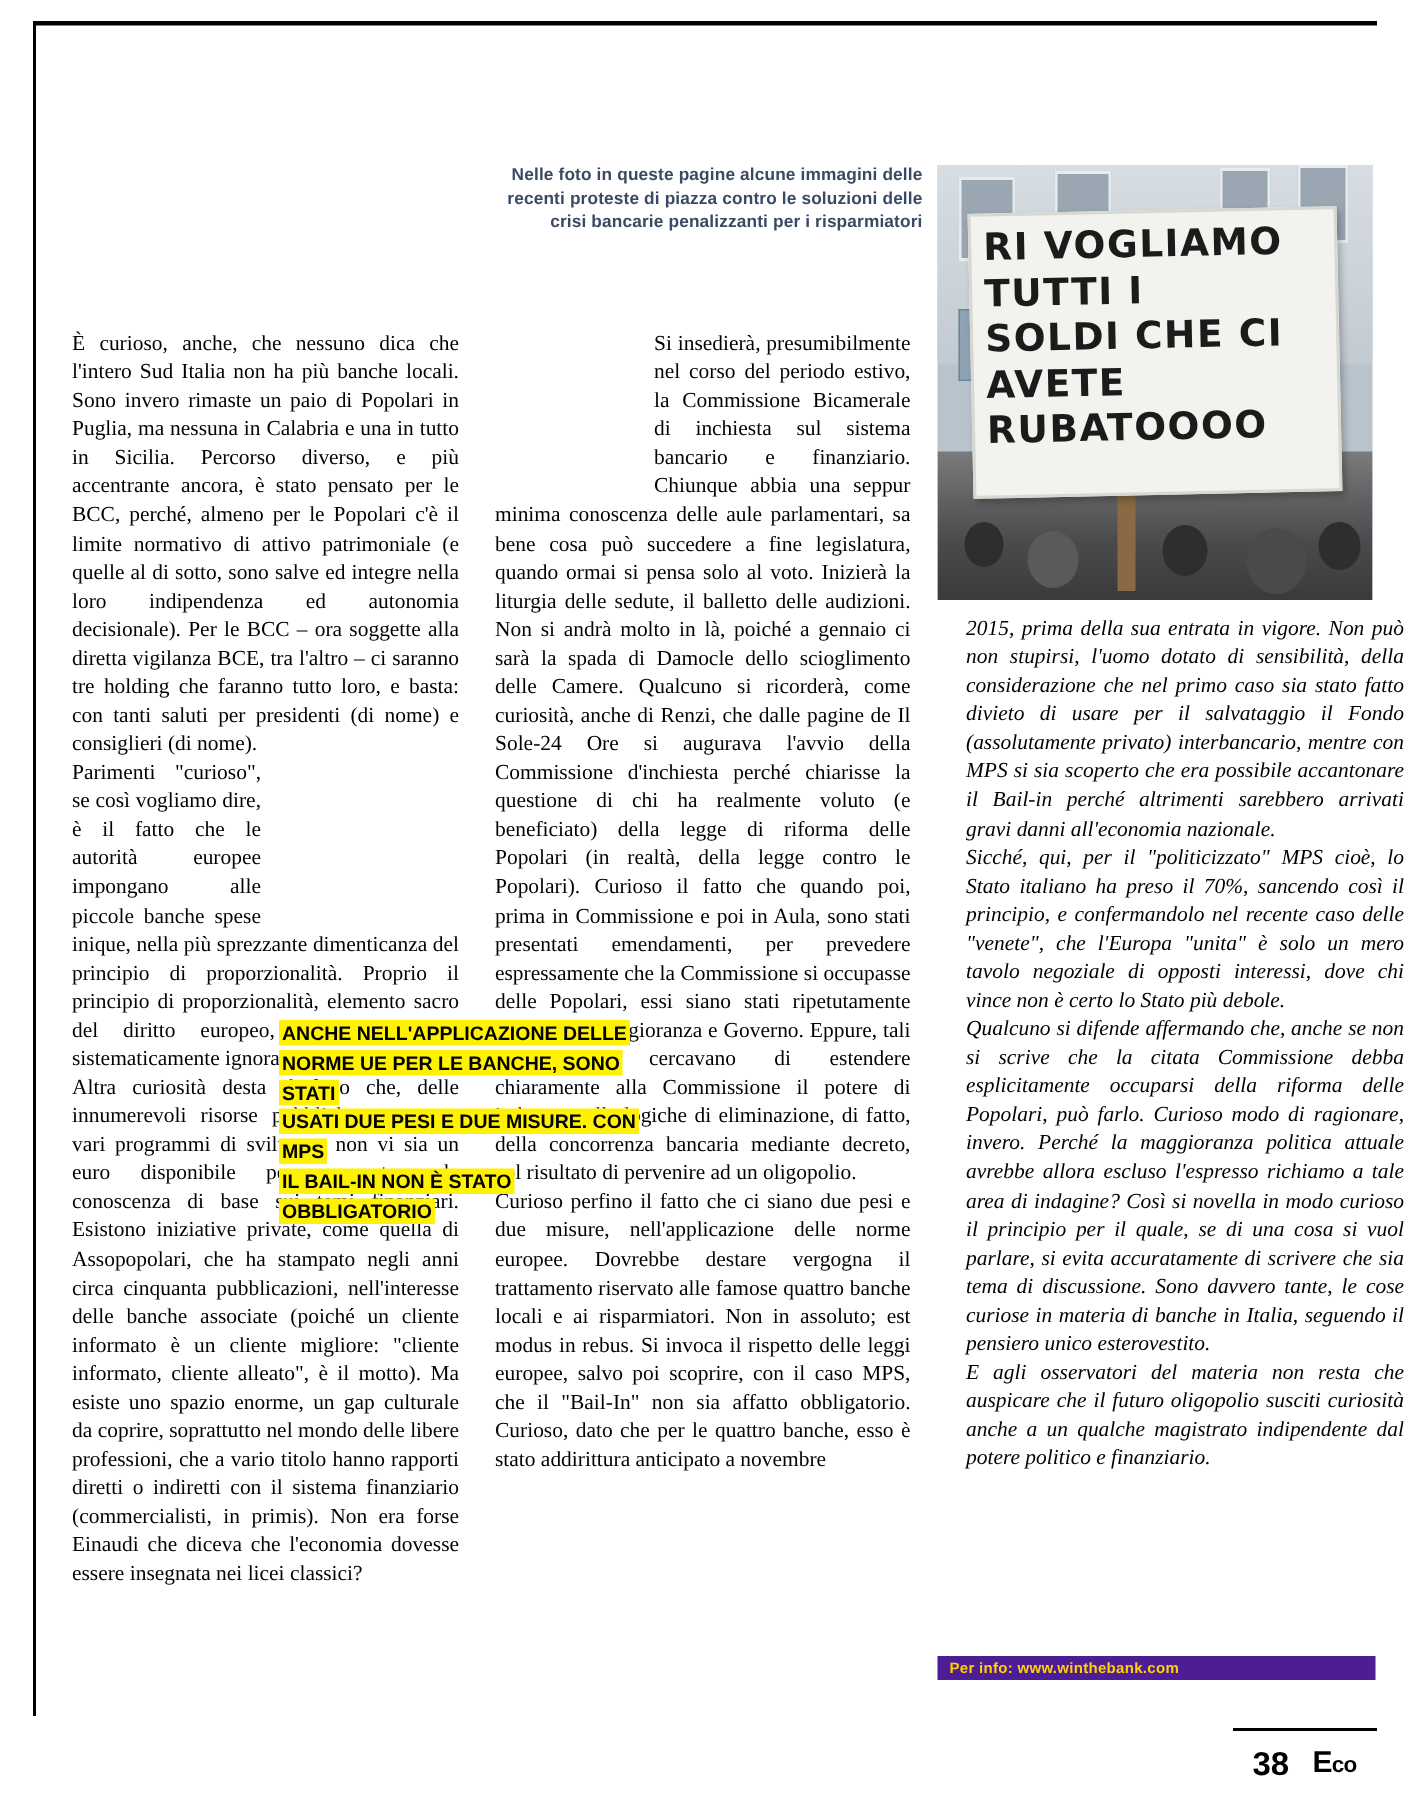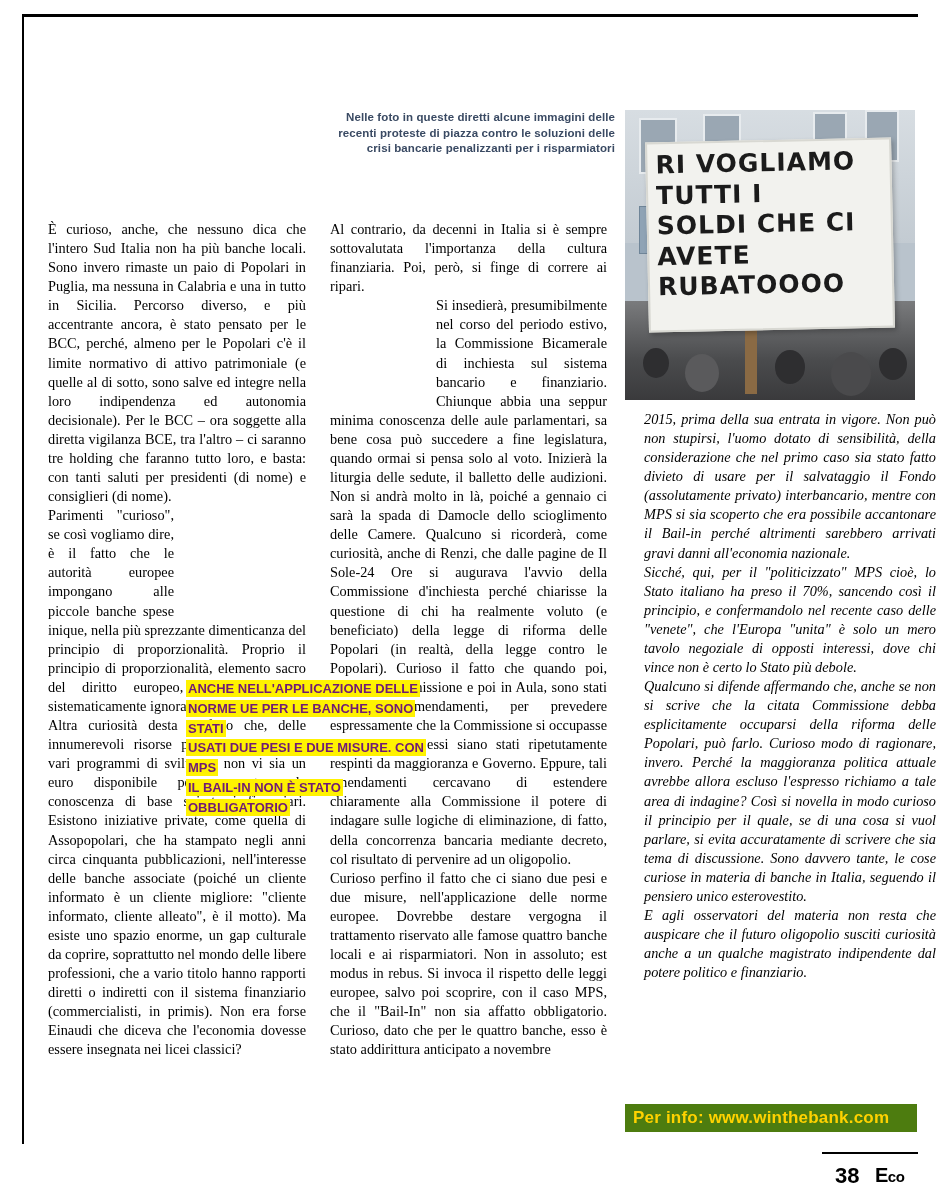--- a/index.html
+++ b/index.html
@@ -166,21 +166,21 @@
   
   .pullquote {
     position: absolute;
     left: 186px;
     top: 679px;
     width: 250px;
     font-family: "Liberation Sans", sans-serif;
     font-weight: bold;
     font-size: 13px;
     line-height: 1.52;
-    color: #701a75;
+    color: #000000;
     z-index: 5;
   }
   .pullquote span {
     background: #fff200;
     box-decoration-break: clone;
     -webkit-box-decoration-break: clone;
     padding: 1px 2px;
   }
   
   .pq-float-left {
@@ -194,26 +194,26 @@
     width: 106px;
     height: 96px;
   }
 
   
   .infobar {
     position: absolute;
     left: 625px;
     top: 1104px;
     width: 292px;
-    height: 28px;
-    background: #4d7c0f;
+    height: 16px;
+    background: #4c1d95;
     color: #ffd200;
     font-family: "Liberation Sans", sans-serif;
     font-weight: bold;
-    font-size: 17px;
+    font-size: 10px;
     display: flex;
     align-items: center;
     padding-left: 8px;
     box-sizing: border-box;
     letter-spacing: 0.2px;
   }
 
   
   .footer-rule {
     position: absolute;
@@ -243,21 +243,21 @@
   .brand .small { font-size: 15px; text-align: center; }
 </style>
 </head>
 <body>
 
 <div class="page">
 
   <div class="top-rule"></div>
   <div class="left-rule"></div>
 
-  <div class="caption">Nelle foto in queste diretti alcune immagini delle recenti proteste di piazza contro le soluzioni delle crisi bancarie penalizzanti per i risparmiatori</div>
+  <div class="caption">Nelle foto in queste pagine alcune immagini delle recenti proteste di piazza contro le soluzioni delle crisi bancarie penalizzanti per i risparmiatori</div>
 
   <div class="photo">
     <div class="sky"></div>
     <div class="building">
       <div class="win w1"></div>
       <div class="win w2"></div>
       <div class="win w3"></div>
       <div class="win w4"></div>
       <div class="shutter s1"></div>
       <div class="shutter s2"></div>
@@ -279,21 +279,20 @@
     </div>
   </div>
 
   <div class="col" id="col1">
     <p>È curioso, anche, che nessuno dica che l'intero Sud Italia non ha più banche locali. Sono invero rimaste un paio di Popolari in Puglia, ma nessuna in Calabria e una in tutto in Sicilia. Percorso diverso, e più accentrante ancora, è stato pensato per le BCC, perché, almeno per le Popolari c'è il limite normativo di attivo patrimoniale (e quelle al di sotto, sono salve ed integre nella loro indipendenza ed autonomia decisionale). Per le BCC – ora soggette alla diretta vigilanza BCE, tra l'altro – ci saranno tre holding che faranno tutto loro, e basta: con tanti saluti per presidenti (di nome) e consiglieri (di nome).</p>
     <p><span class="pq-float-left"></span><span>Parimenti "curioso", se così vogliamo dire, è il fatto che le autorità europee impongano alle piccole banche spese inique, nella più sprezzante dimenticanza del principio di proporzionalità. Proprio il principio di proporzionalità, elemento sacro del diritto europeo, è totalmente e sistematicamente ignorato dall'Unione.</span></p>
     <p>Altra curiosità desta il fatto che, delle innumerevoli risorse pubbliche spese per vari programmi di sviluppo, non vi sia un euro disponibile per aumentare la conoscenza di base sui temi finanziari. Esistono iniziative private, come quella di Assopopolari, che ha stampato negli anni circa cinquanta pubblicazioni, nell'interesse delle banche associate (poiché un cliente informato è un cliente migliore: "cliente informato, cliente alleato", è il motto). Ma esiste uno spazio enorme, un gap culturale da coprire, soprattutto nel mondo delle libere professioni, che a vario titolo hanno rapporti diretti o indiretti con il sistema finanziario (commercialisti, in primis). Non era forse Einaudi che diceva che l'economia dovesse essere insegnata nei licei classici?</p>
   </div>
 
   <div class="col" id="col2">
-    <p>Al contrario, da decenni in Italia si è sempre sottovalutata l'importanza della cultura finanziaria. Poi, però, si finge di correre ai ripari.</p>
     <p><span class="pq-float-right"></span><span>Si insedierà, presumibilmente nel corso del periodo estivo, la Commissione Bicamerale di inchiesta sul sistema bancario e finanziario. Chiunque abbia una seppur minima conoscenza delle aule parlamentari, sa bene cosa può succedere a fine legislatura, quando ormai si pensa solo al voto. Inizierà la liturgia delle sedute, il balletto delle audizioni. Non si andrà molto in là, poiché a gennaio ci sarà la spada di Damocle dello scioglimento delle Camere. Qualcuno si ricorderà, come curiosità, anche di Renzi, che dalle pagine de Il Sole-24 Ore si augurava l'avvio della Commissione d'inchiesta perché chiarisse la questione di chi ha realmente voluto (e beneficiato) della legge di riforma delle Popolari (in realtà, della legge contro le Popolari). Curioso il fatto che quando poi, prima in Commissione e poi in Aula, sono stati presentati emendamenti, per prevedere espressamente che la Commissione si occupasse delle Popolari, essi siano stati ripetutamente respinti da maggioranza e Governo. Eppure, tali emendamenti cercavano di estendere chiaramente alla Commissione il potere di indagare sulle logiche di eliminazione, di fatto, della concorrenza bancaria mediante decreto, col risultato di pervenire ad un oligopolio.</span></p>
     <p>Curioso perfino il fatto che ci siano due pesi e due misure, nell'applicazione delle norme europee. Dovrebbe destare vergogna il trattamento riservato alle famose quattro banche locali e ai risparmiatori. Non in assoluto; est modus in rebus. Si invoca il rispetto delle leggi europee, salvo poi scoprire, con il caso MPS, che il "Bail-In" non sia affatto obbligatorio. Curioso, dato che per le quattro banche, esso è stato addirittura anticipato a novembre</p>
   </div>
 
   <div class="col" id="col3">
     <p>2015, prima della sua entrata in vigore. Non può non stupirsi, l'uomo dotato di sensibilità, della considerazione che nel primo caso sia stato fatto divieto di usare per il salvataggio il Fondo (assolutamente privato) interbancario, mentre con MPS si sia scoperto che era possibile accantonare il Bail-in perché altrimenti sarebbero arrivati gravi danni all'economia nazionale.</p>
     <p>Sicché, qui, per il "politicizzato" MPS cioè, lo Stato italiano ha preso il 70%, sancendo così il principio, e confermandolo nel recente caso delle "venete", che l'Europa "unita" è solo un mero tavolo negoziale di opposti interessi, dove chi vince non è certo lo Stato più debole.</p>
     <p>Qualcuno si difende affermando che, anche se non si scrive che la citata Commissione debba esplicitamente occuparsi della riforma delle Popolari, può farlo. Curioso modo di ragionare, invero. Perché la maggioranza politica attuale avrebbe allora escluso l'espresso richiamo a tale area di indagine? Così si novella in modo curioso il principio per il quale, se di una cosa si vuol parlare, si evita accuratamente di scrivere che sia tema di discussione. Sono davvero tante, le cose curiose in materia di banche in Italia, seguendo il pensiero unico esterovestito.</p>
     <p>E agli osservatori del materia non resta che auspicare che il futuro oligopolio susciti curiosità anche a un qualche magistrato indipendente dal potere politico e finanziario.</p>
   </div>

